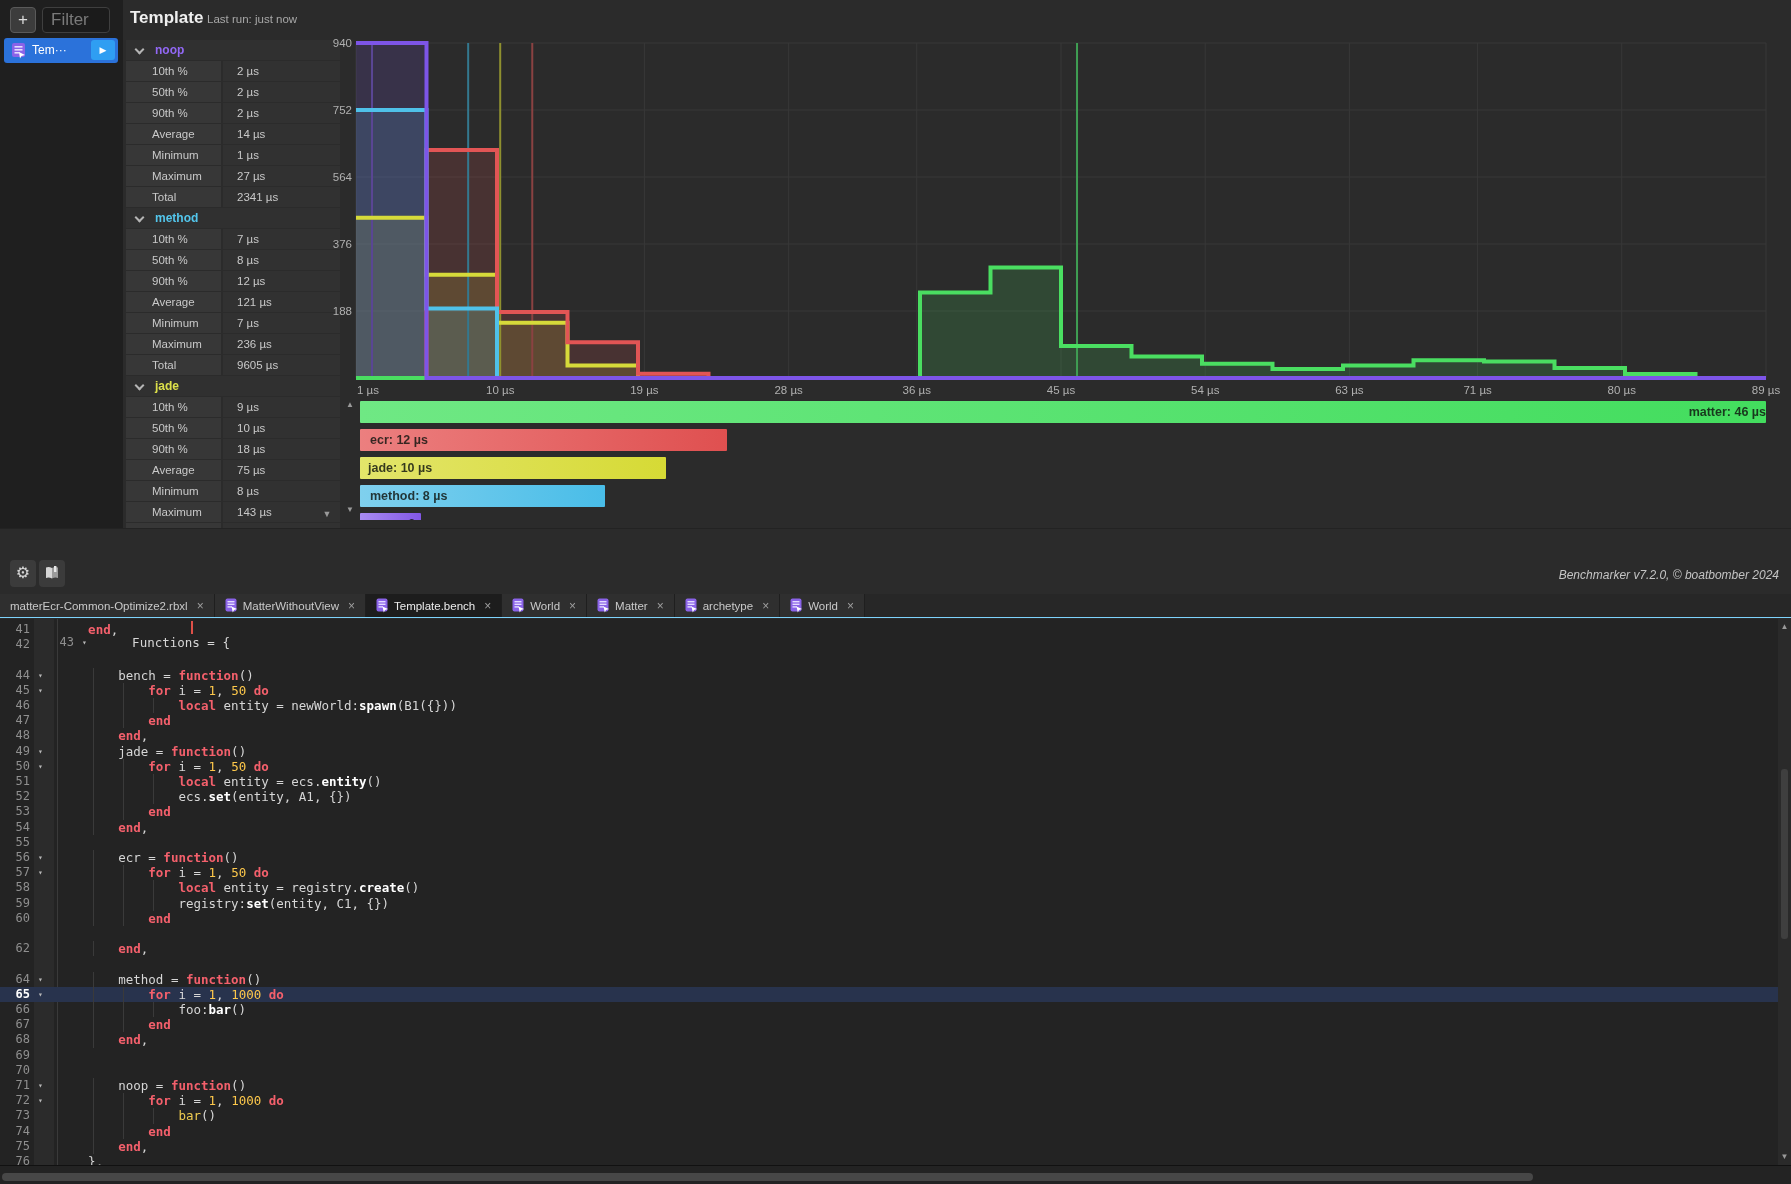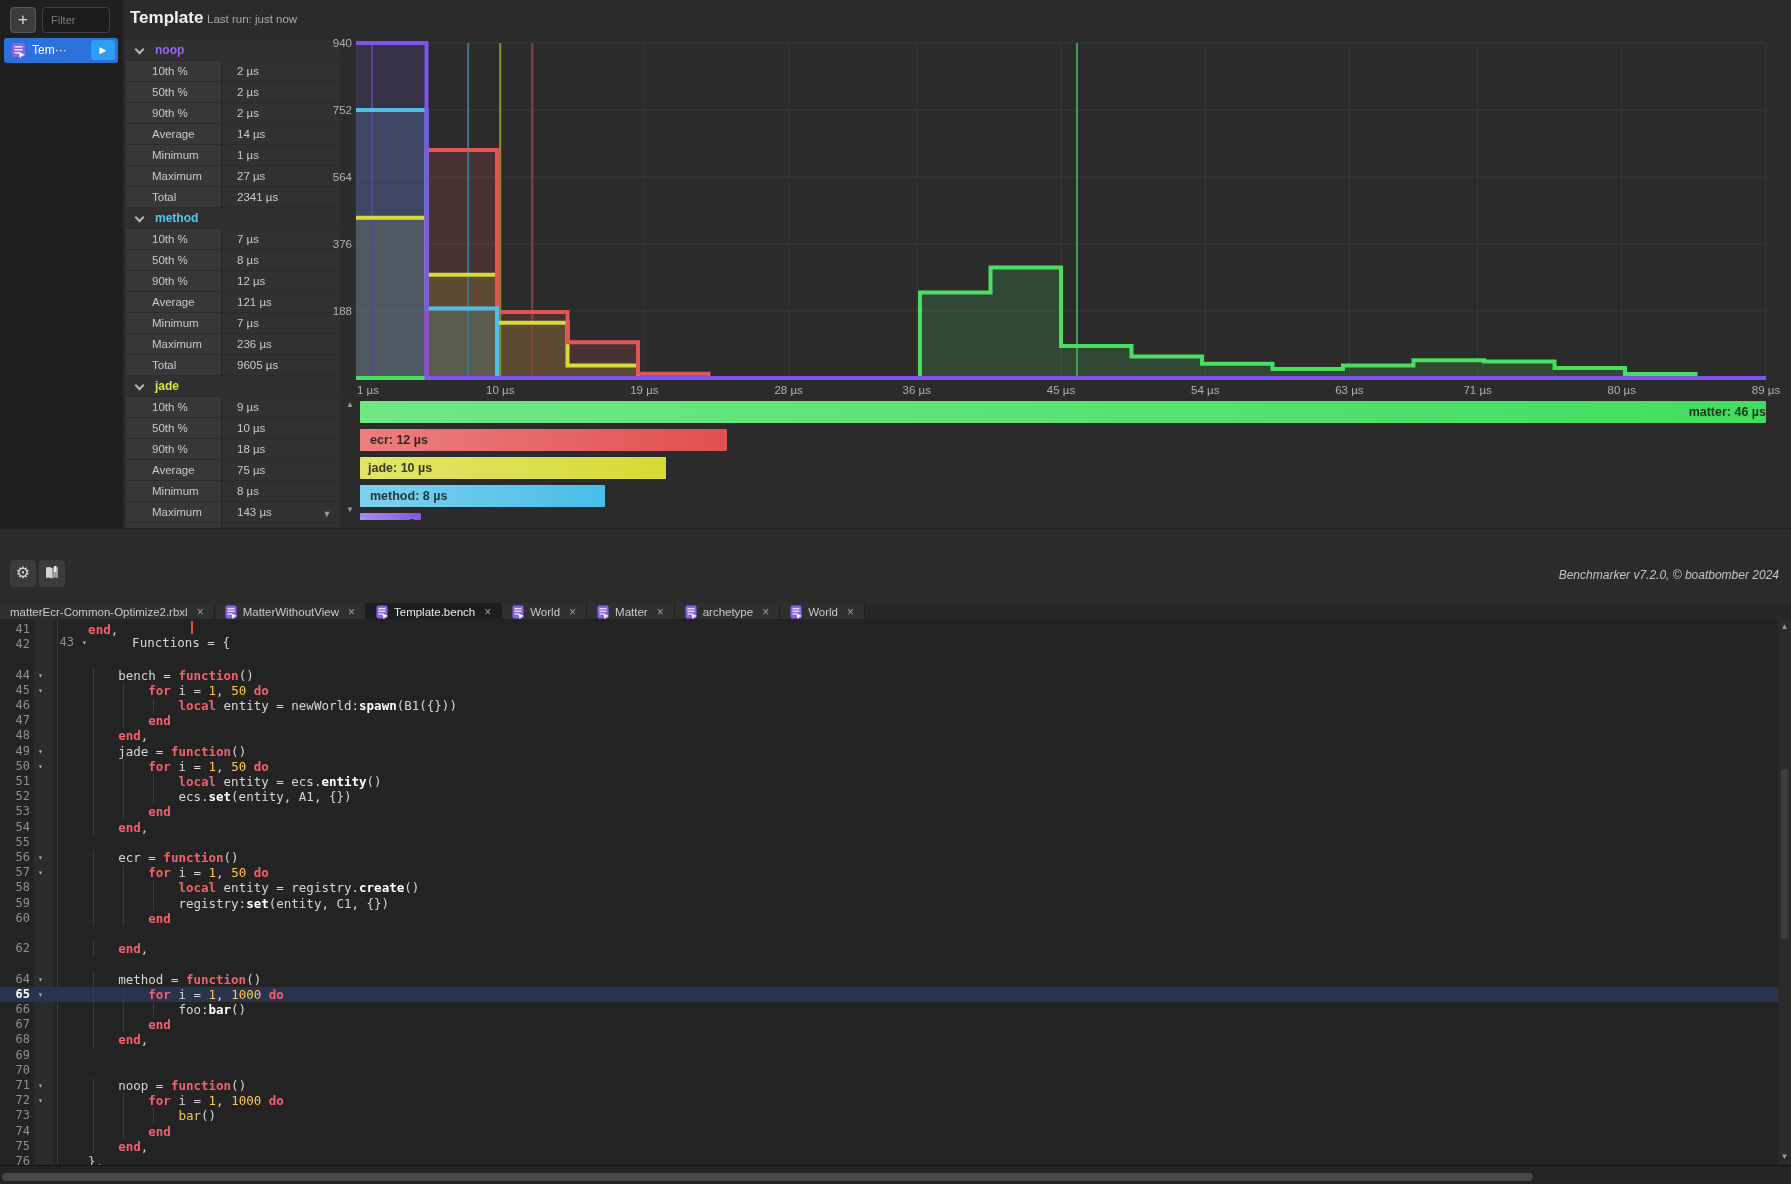--- a/index.html
+++ b/index.html
@@ -10,21 +10,21 @@
     font-family:"Liberation Sans", sans-serif;
     color:#cfcfcf; font-size:12px;
   }
   
   .sidebar { position:absolute; left:0; top:0; width:123px; height:528px; background:#1f1f1f; }
   .plus-btn { position:absolute; left:10px; top:7px; width:26px; height:26px;
     background:#3c3c3c; border:1px solid #5a5a5a; border-radius:4px;
     color:#dcdcdc; font-size:17px; line-height:23px; text-align:center; cursor:pointer; }
   .filter-input { position:absolute; left:42px; top:7px; width:68px; height:26px;
     background:#1b1b1b; border:1px solid #3f3f3f; border-radius:4px;
-    color:#bbb; font-size:11px; padding-left:8px; outline:none; font-family:"Liberation Sans",sans-serif; }
+    color:#bbb; font-size:17px; padding-left:8px; outline:none; font-family:"Liberation Sans",sans-serif; }
   .filter-input::placeholder { color:#7a7a7a; }
   .bench-item { position:absolute; left:4px; top:38px; width:114px; height:25px;
     background:#2b72da; border-radius:3px; cursor:pointer; }
   .bench-item .lbl { position:absolute; left:28px; top:5px; color:#fff; font-size:12px; }
   .bench-item .icon-wrap { position:absolute; left:7px; top:4px; }
   .play-btn { position:absolute; right:3px; top:2px; bottom:3px; width:24px;
     background:#2f9ef2; border-radius:3px; color:#fff; font-size:9px;
     text-align:center; line-height:20px; cursor:pointer; }
   
   .stats-header-title { position:absolute; left:130px; top:8px; font-size:17px; font-weight:bold; color:#efefef;text-align:right; }
@@ -50,21 +50,21 @@
     font-size:8px; text-align:center; line-height:12px; cursor:pointer; }
   
   .panel-divider { position:absolute; left:0; top:528px; width:1791px; height:1px; background:#232323; }
   .tool-btn { position:absolute; top:560px; width:26px; height:27px; background:#3b3b3b;
     border-radius:4px; cursor:pointer; text-align:center; }
   .gear-btn { left:10px; color:#d5d5d5; font-size:16px; line-height:26px; }
   .book-btn { left:39px; line-height:25px; }
   .credit { position:absolute; right:12px; top:568px; font-size:12px; font-style:italic; color:#c4c4c4; }
   
   .tabbar { position:absolute; left:0; top:594px; width:1791px; height:24px; background:#272727;
-    border-bottom:6px solid #7dd3fc; display:flex;margin-top:9px; }
+    border-bottom:1px solid #7dd3fc; display:flex; }
   .tab { display:flex; align-items:center; padding:0 10px; background:#2f2f2f;
     border-right:1px solid #1f1f1f; color:#c9c9c9; font-size:11.5px; white-space:nowrap; cursor:pointer; }
   .tab.active { background:#1d1d1d; color:#ececec; }
   .tab .ticon { margin-right:5px; display:inline-flex; }
   .tab .tclose { margin-left:9px; color:#9f9f9f; font-size:12px; cursor:pointer; }
   
   .editor { position:absolute; left:0; top:619px; width:1778px; height:546px; background:#232323; overflow:hidden; }
   .fold-col { position:absolute; left:34px; top:0; bottom:0; width:20px; background:#2b2b2b; }
   .gutter-line { position:absolute; left:57px; top:0; bottom:0; width:1px; background:#3a3a3a; }
   .cl { position:absolute; left:0; right:0; height:15.2px;

